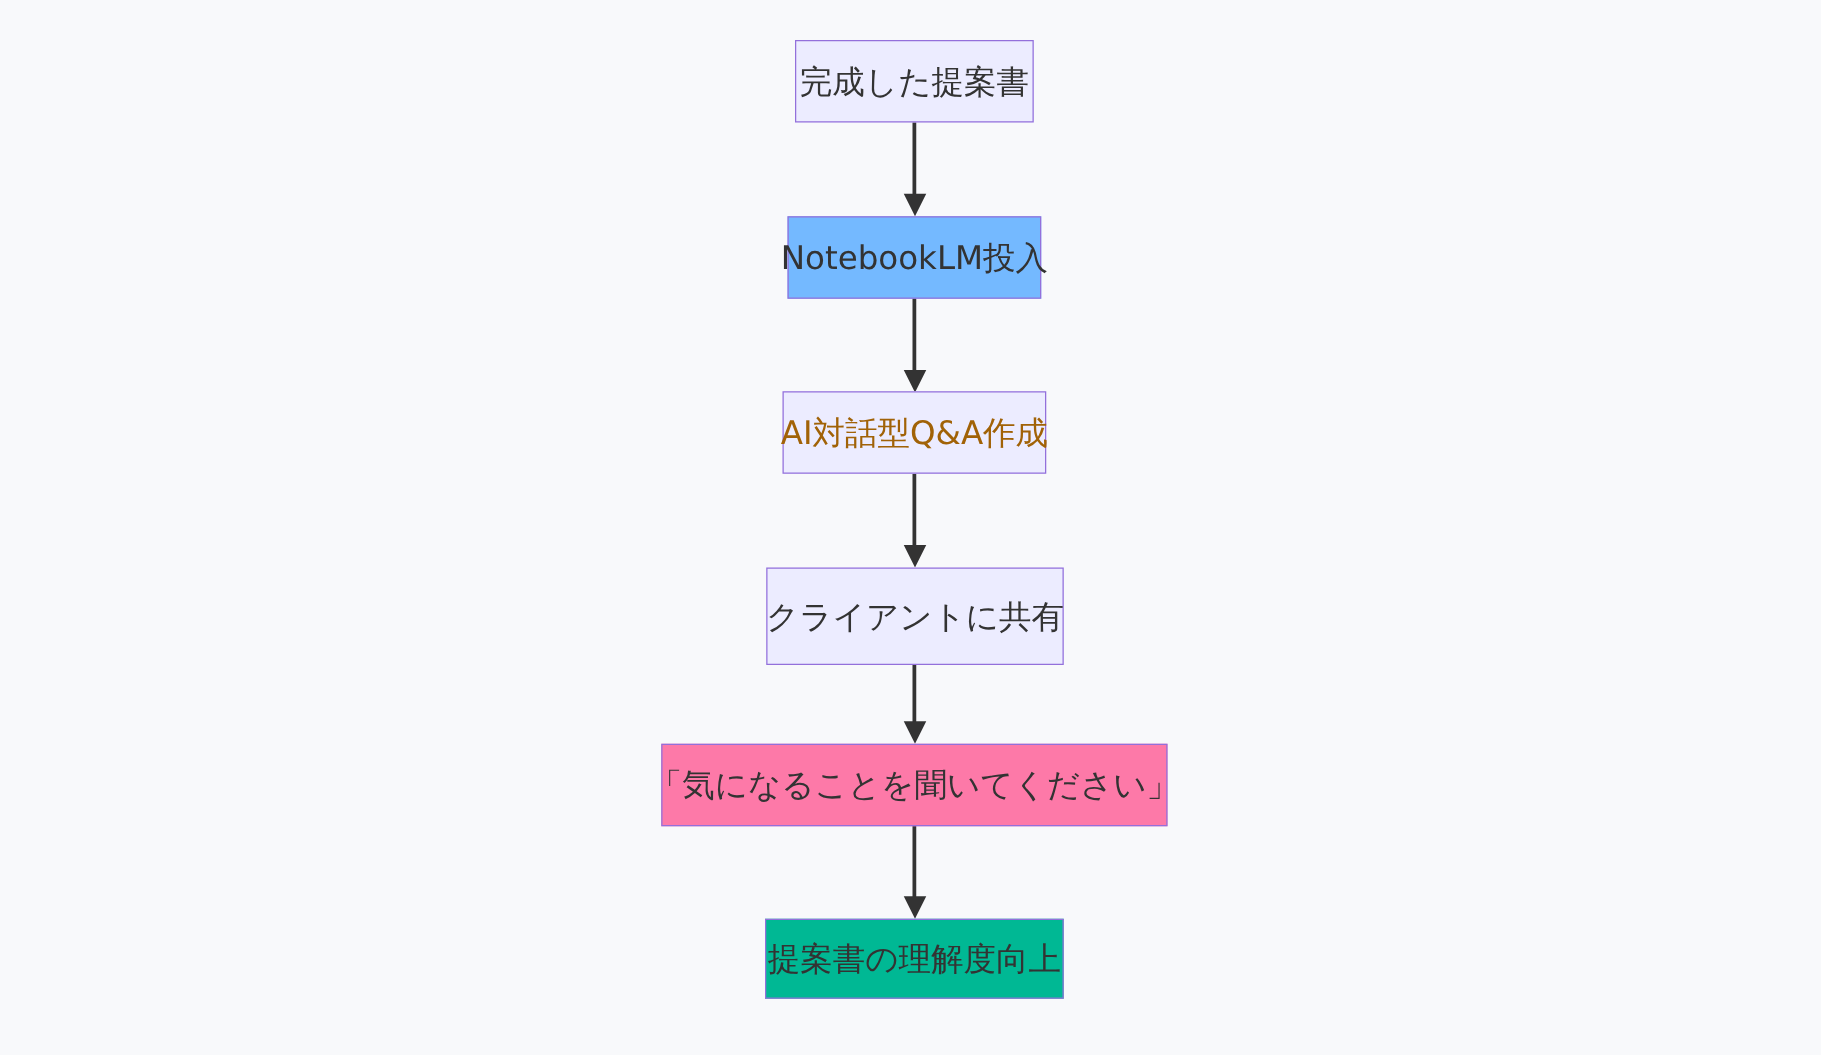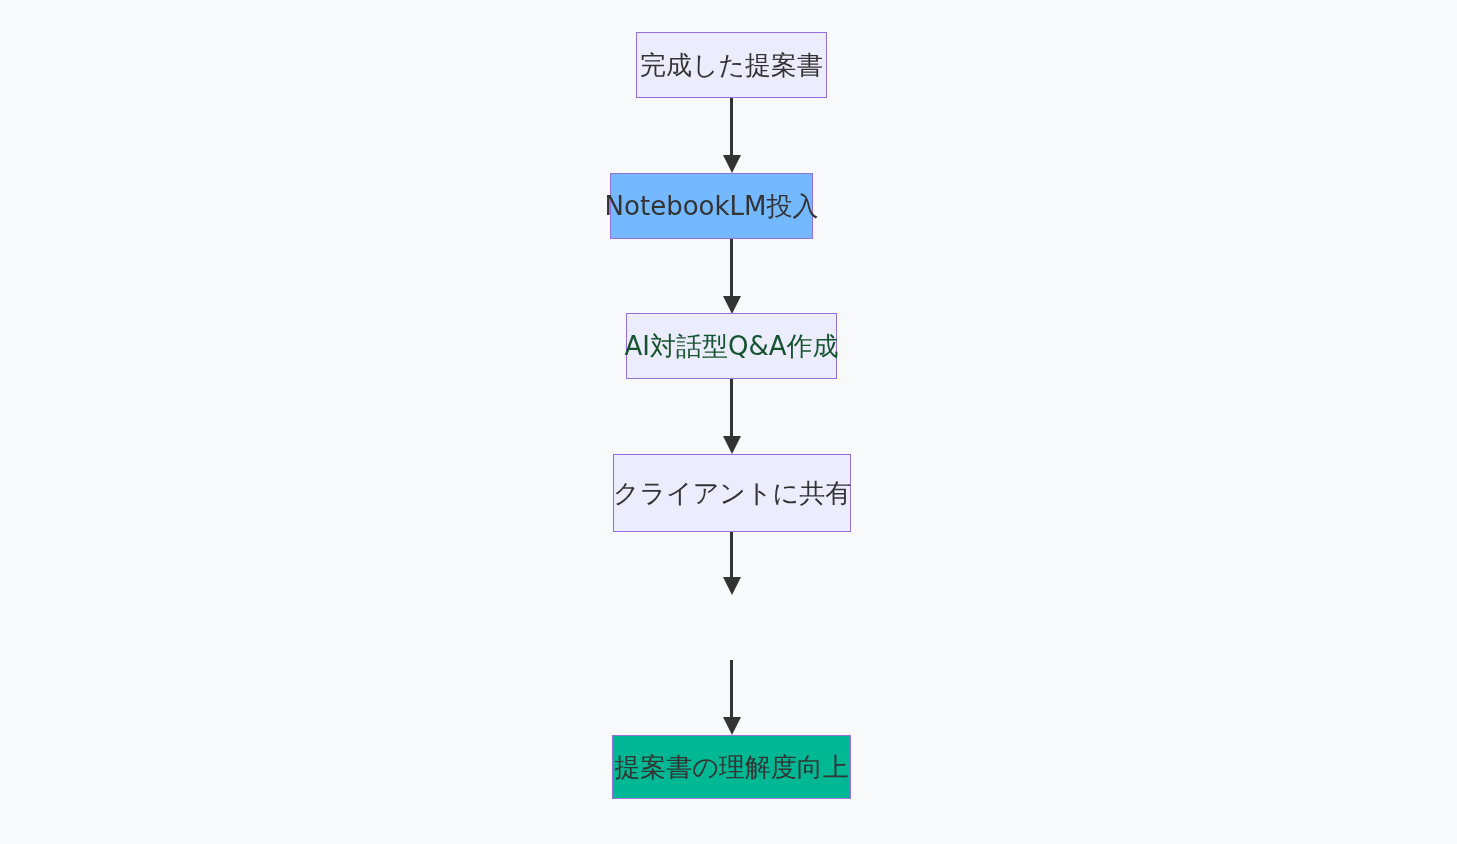--- a/index.html
+++ b/index.html
@@ -65,29 +65,32 @@
   <div class="edge-line" style="top: 519px; height: 60px; background: rgb(51, 51, 51);"></div>
   <div class="edge-head" style="top: 577px; border-top-color: rgb(51, 51, 51);"></div>
 
   <div class="edge-line" style="top: 660px; height: 58px; background: rgb(51, 51, 51);"></div>
   <div class="edge-head" style="top: 717px; border-top-color: rgb(51, 51, 51);"></div>
 
   <div class="node" style="left: 636px; top: 32px; width: 191px; height: 66px; background: rgb(236, 236, 255); border-color: rgb(147, 112, 219); color: rgb(51, 51, 51);">
     <span>完成した提案書</span>
   </div>
 
-  <div class="node" style="left: 610px; top: 173px; width: 203px; height: 66px; background: rgb(116, 185, 255); border-color: rgb(147, 112, 219); color: rgb(51, 51, 51);">
+  <div class="node" style="left: 630px; top: 173px; width: 203px; height: 66px; background: rgb(116, 185, 255); border-color: rgb(147, 112, 219); color: rgb(51, 51, 51);">
     <span>NotebookLM投入</span>
   </div>
 
-  <div class="node" style="left: 626px; top: 313px; width: 211px; height: 66px; background: rgb(236, 236, 255); border-color: rgb(147, 112, 219); color: #14532d;">
+  <div class="node" style="left: 626px; top: 313px; width: 211px; height: 66px; background: rgb(236, 236, 255); border-color: rgb(147, 112, 219); color: #a16207;">
     <span>AI対話型Q&amp;A作成</span>
   </div>
 
   <div class="node" style="left: 613px; top: 454px; width: 238px; height: 78px; background: rgb(236, 236, 255); border-color: rgb(147, 112, 219); color: rgb(51, 51, 51);">
     <span>クライアントに共有</span>
   </div>
 
+  <div class="node" style="left: 529px; top: 595px; width: 405px; height: 66px; background: rgb(253, 121, 168); border-color: rgb(147, 112, 219); color: rgb(51, 51, 51);">
+    <span>「気になることを聞いてください」</span>
+  </div>
 
   <div class="node" style="left: 612px; top: 735px; width: 239px; height: 64px; background: rgb(0, 184, 148); border-color: rgb(147, 112, 219); color: rgb(51, 51, 51);">
     <span>提案書の理解度向上</span>
   </div>
 </div>
 
 </body></html>

